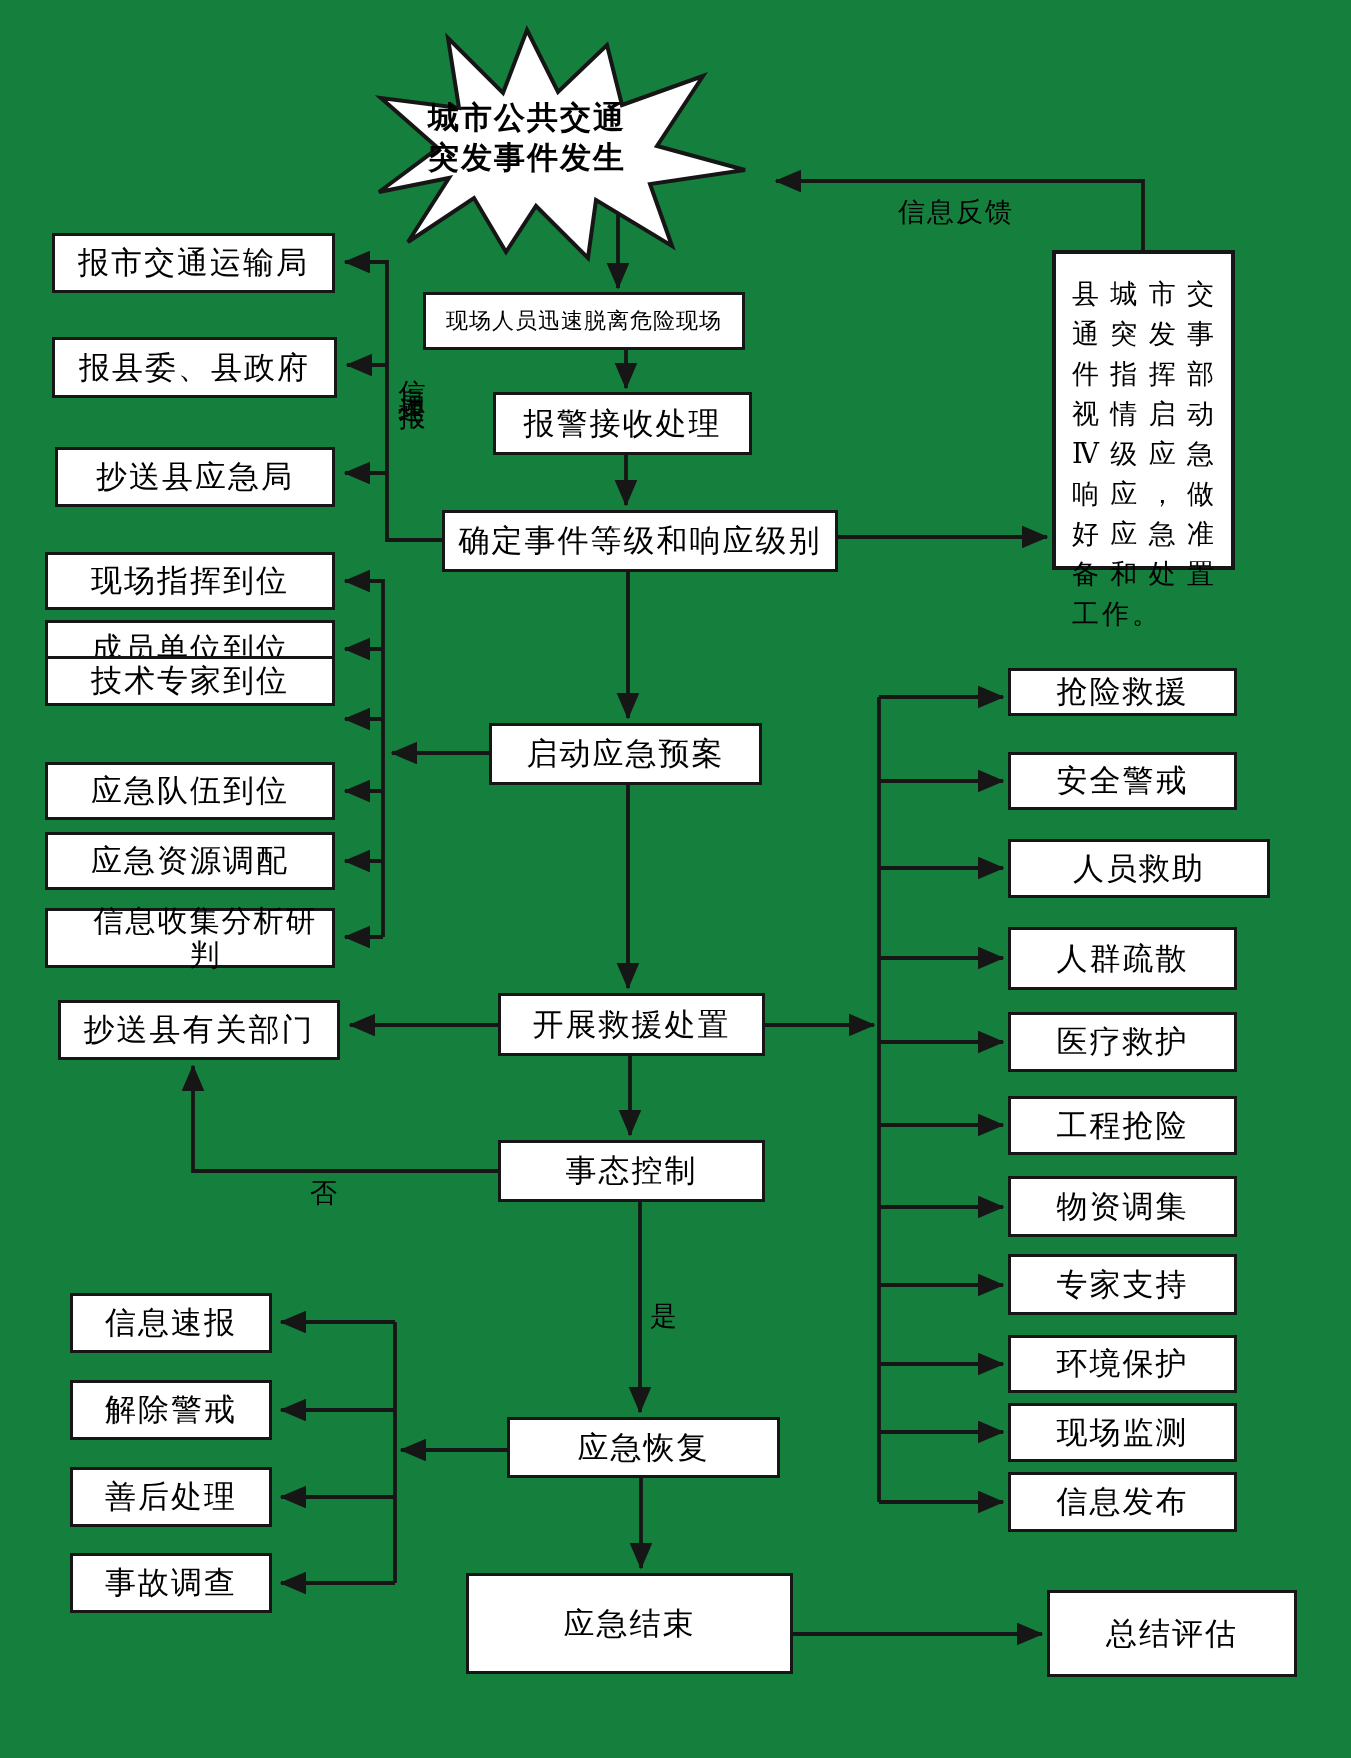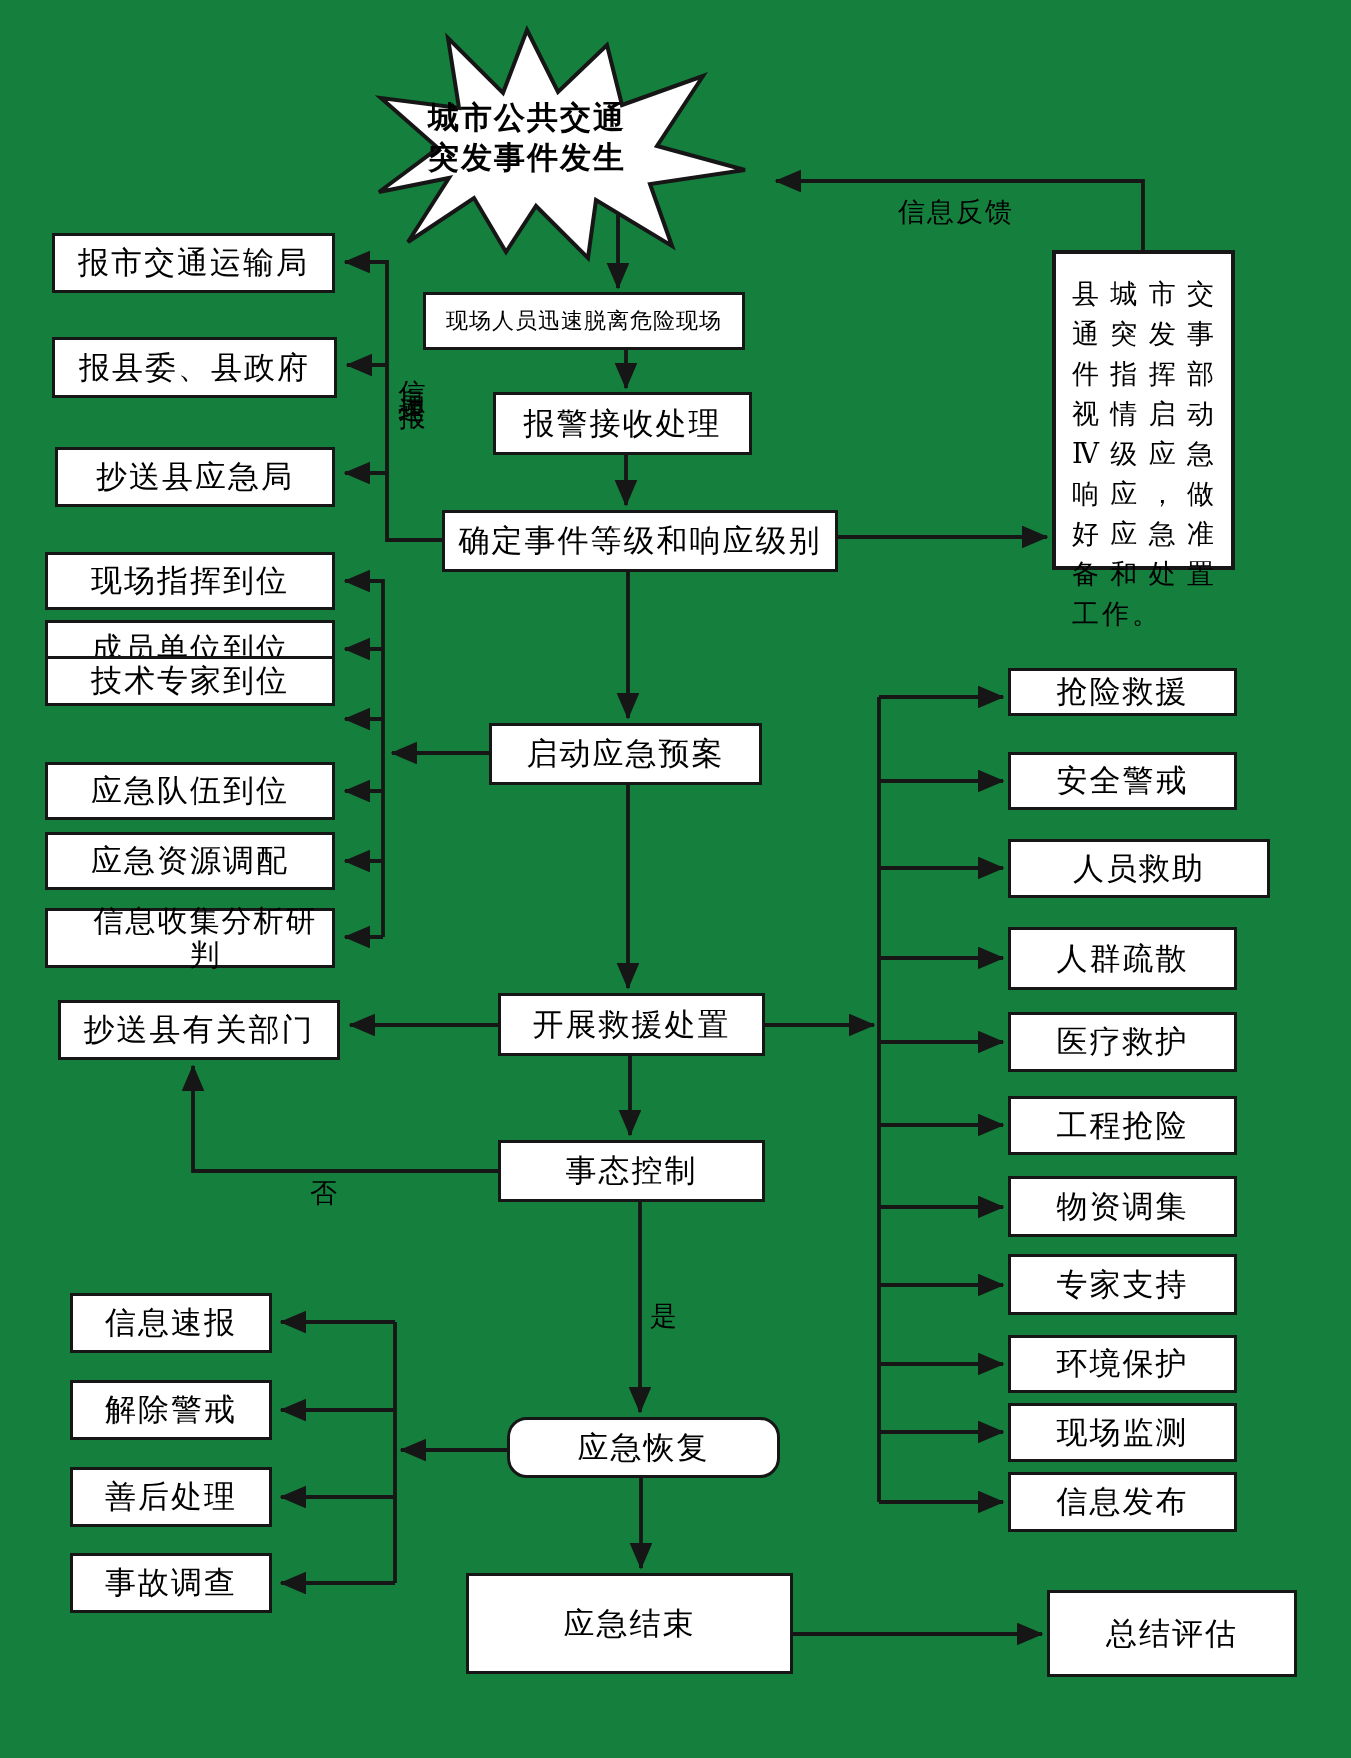--- a/index.html
+++ b/index.html
@@ -108,21 +108,21 @@
   <div class="box" style="left:52px;top:233px;width:283px;height:60px;">报市交通运输局</div>
   <div class="box" style="left:52px;top:337px;width:285px;height:61px;">报县委、县政府</div>
   <div class="box" style="left:55px;top:447px;width:280px;height:60px;">抄送县应急局</div>
 
   <div class="box tiny" style="left:423px;top:292px;width:322px;height:58px;">现场人员迅速脱离危险现场</div>
   <div class="box" style="left:493px;top:392px;width:259px;height:63px;">报警接收处理</div>
   <div class="box" style="left:442px;top:510px;width:396px;height:62px;">确定事件等级和响应级别</div>
   <div class="box" style="left:489px;top:723px;width:273px;height:62px;">启动应急预案</div>
   <div class="box" style="left:498px;top:993px;width:267px;height:63px;">开展救援处置</div>
   <div class="box" style="left:498px;top:1140px;width:267px;height:62px;">事态控制</div>
-  <div class="box" style="left:507px;top:1417px;width:273px;height:61px;border-radius:20px;">应急恢复</div>
+  <div class="box" style="left:507px;top:1417px;width:273px;height:61px;">应急恢复</div>
   <div class="box" style="left:466px;top:1573px;width:327px;height:101px;">应急结束</div>
   <div class="box" style="left:1047px;top:1590px;width:250px;height:87px;">总结评估</div>
 
   <div class="tallbox" style="left:1052px;top:250px;width:183px;height:320px;">县城市交通突发事件指挥部视情启动Ⅳ级应急响应，做好应急准备和处置工作。</div>
 
   <div class="box" style="left:45px;top:552px;width:290px;height:58px;">现场指挥到位</div>
   <div class="box" style="left:45px;top:620px;width:290px;height:58px;">成员单位到位</div>
   <div class="box" style="left:45px;top:656px;width:290px;height:50px;">技术专家到位</div>
   <div class="box" style="left:45px;top:762px;width:290px;height:58px;">应急队伍到位</div>
   <div class="box" style="left:45px;top:832px;width:290px;height:58px;">应急资源调配</div>

